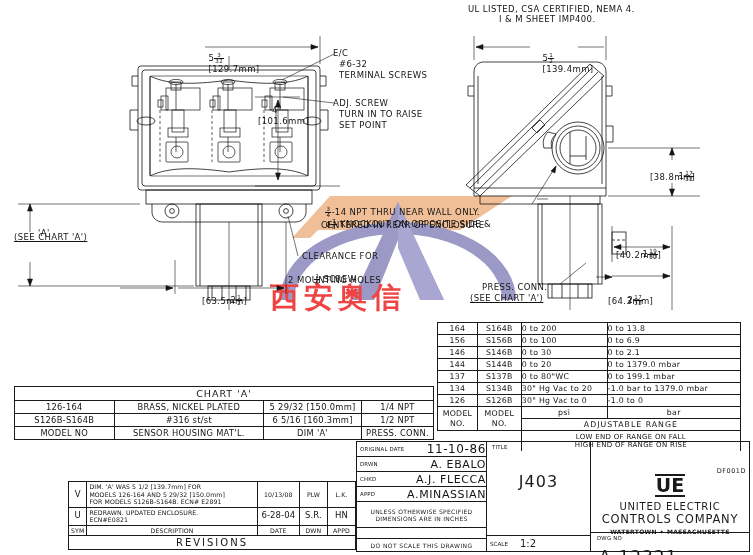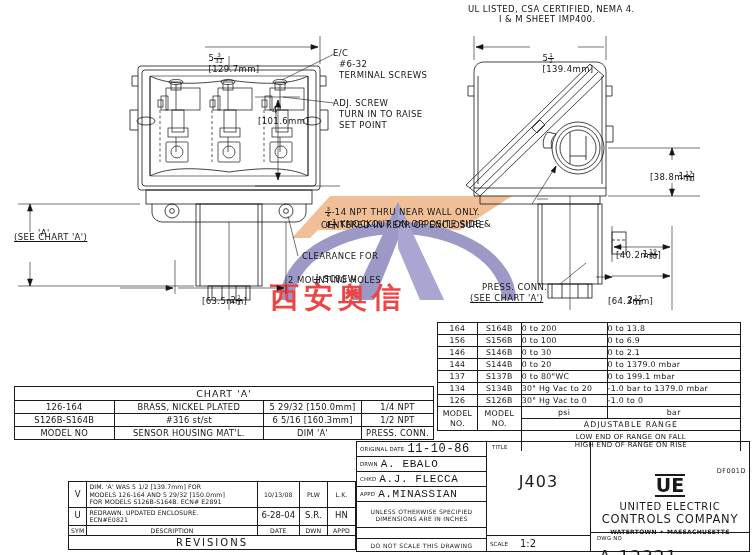--- a/index.html
+++ b/index.html
@@ -50,22 +50,22 @@
   #revTbl .revhdr { font-size:10px; letter-spacing:2px; height:14px; }
 
   
   #titleblk { position:absolute; left:356px; top:441px; width:394px;
               height:111px; border:1px solid #1a1a1a; display:flex; }
   .tb-col { height:100%; display:flex; flex-direction:column; }
   .tb-cell { border-bottom:1px solid #1a1a1a; display:flex;
              align-items:center; }
   .tb-lab { font-size:5.4px; letter-spacing:.2px; padding:0 3px;
             color:#141414; white-space:nowrap; }
-  .tb-val { font-size:11px; letter-spacing:.6px; flex:1; text-align:left;
-            color:#141414;font-family:Liberation Mono, monospace; }
+  .tb-val { font-size:11px; letter-spacing:.6px; flex:1; text-align:right;
+            color:#141414; }
 
   #tb-left { width:130px; border-right:1px solid #1a1a1a; }
   #tb-mid  { width:104px; border-right:1px solid #1a1a1a; }
   #tb-right{ width:158px;margin-top:23px; }
 
   .ue-logo { font-size:19px; font-weight:bold; letter-spacing:0px;
              border-top:2px solid #1a1a1a; border-bottom:2px solid #1a1a1a;
              padding:0 1px; display:inline-block; line-height:19px; }
 </style>
 </head>

